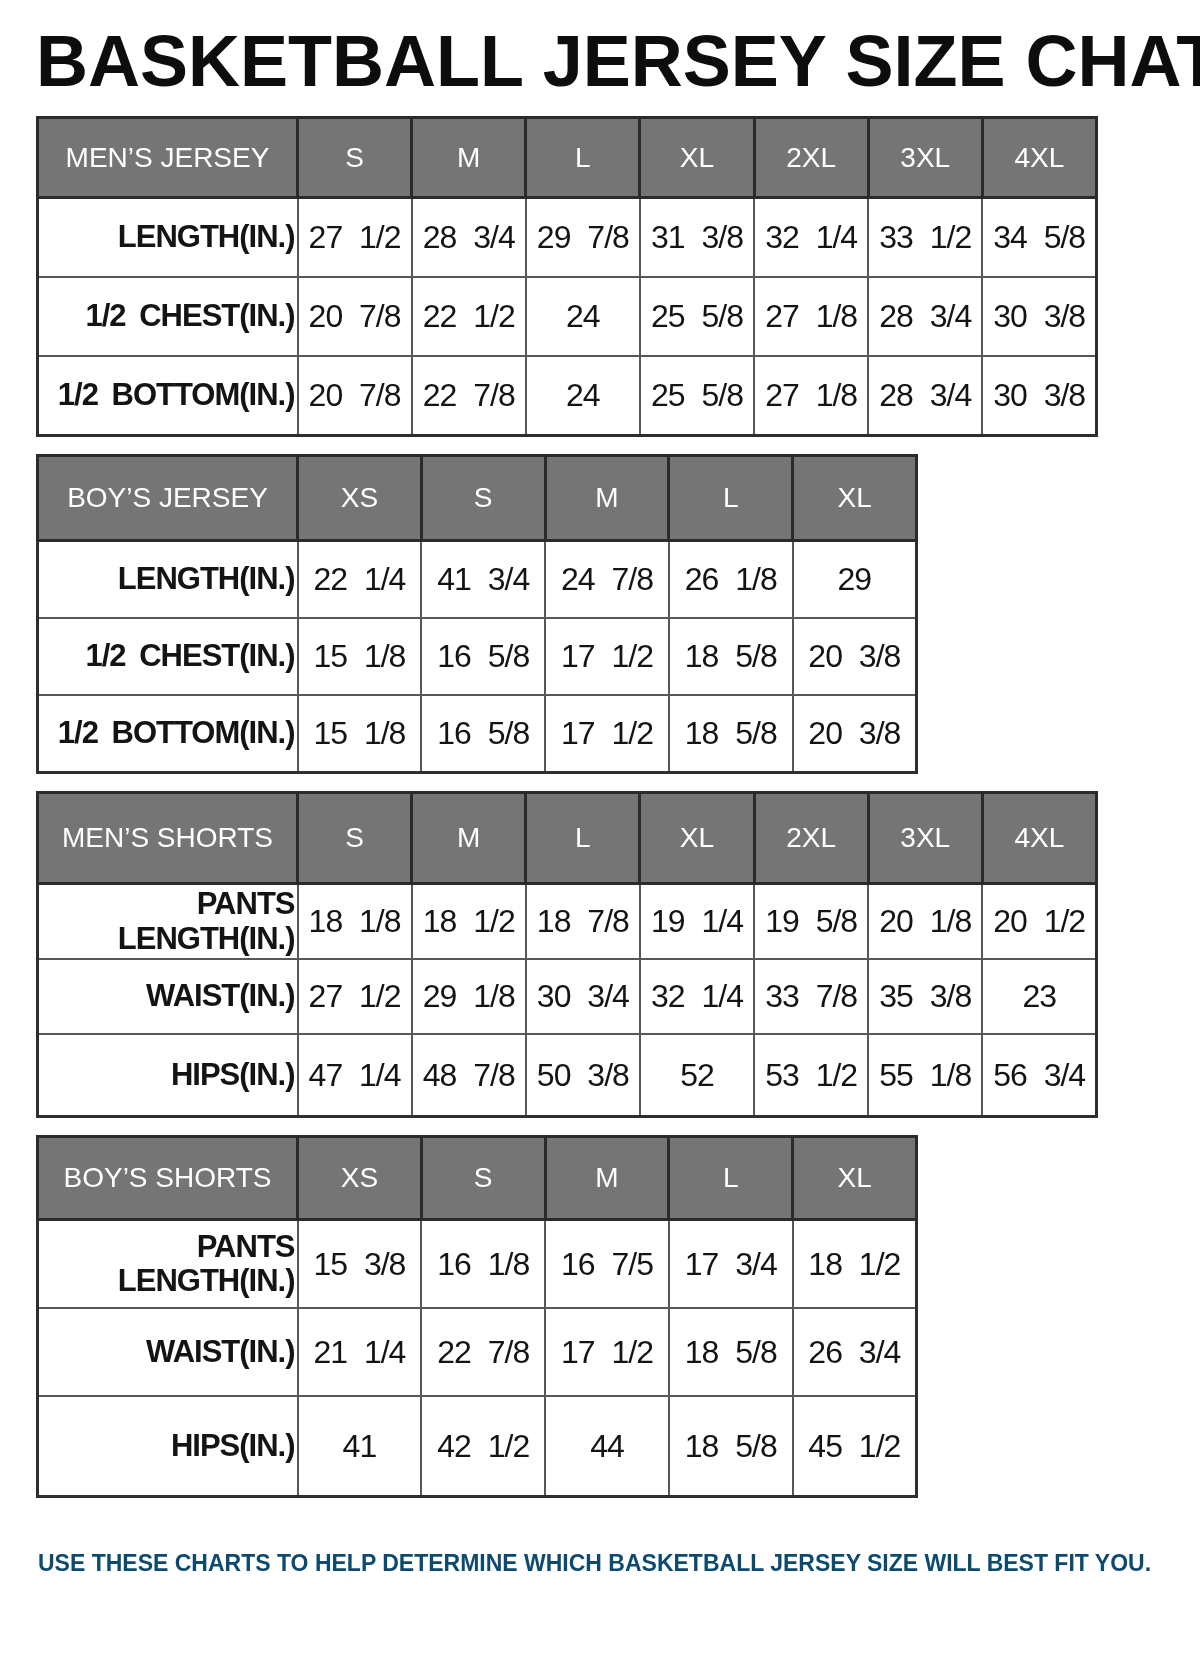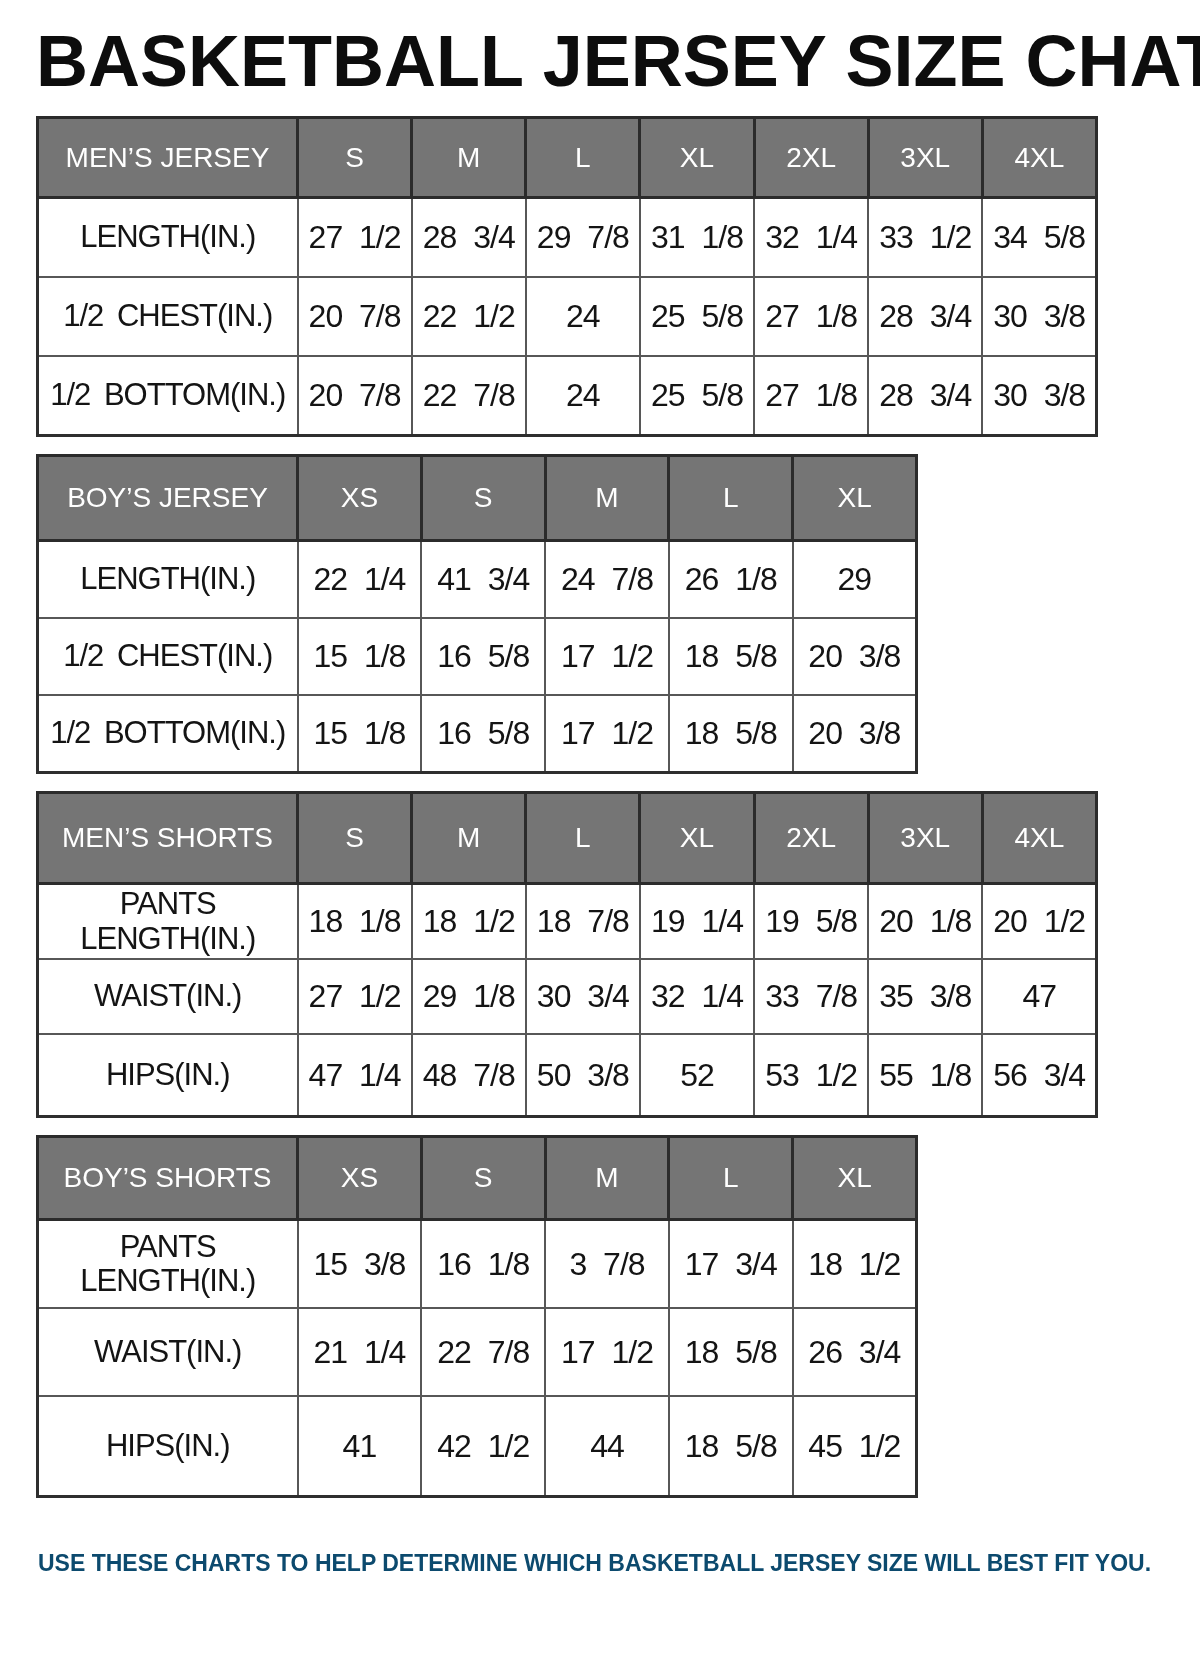--- a/index.html
+++ b/index.html
@@ -48,24 +48,25 @@
   }
   .chart td {
     background:#ffffff;
     border:2px solid #575757;
     font-size:32px;
     text-align:center;
     padding:0 2px;
     letter-spacing:-1px;
   }
   .chart td.rl {
-    font-weight:normal;
+    font-weight:bold;
     font-size:31px;
     word-spacing:6px;
     line-height:1.1;
+    text-align:right;
   }
   .chart td.val { word-spacing:9px; }
 
   .t1 th { height:77px; }  .t1 td { height:77px; }
   .t2 th { height:82px; }  .t2 td { height:75px; }
   .t3 th { height:88px; }  .t3 td { height:73px; }
   .t3 tr.r-hips td { height:80px; }
   .t4 th { height:80px;margin-left:24px; }  .t4 td { height:86px; }
   .t4 tr.r-hips td { height:98px; }
 
@@ -106,21 +107,21 @@
         <th>3XL</th>
         <th>4XL</th>
       </tr>
     </thead>
     <tbody>
       <tr>
         <td class="rl">LENGTH(IN.)</td>
         <td class="val">27 1/2</td>
         <td class="val">28 3/4</td>
         <td class="val">29 7/8</td>
-        <td class="val">31 1/8</td>
+        <td class="val">31 3/8</td>
         <td class="val">32 1/4</td>
         <td class="val">33 1/2</td>
         <td class="val">34 5/8</td>
       </tr>
       <tr>
         <td class="rl">1/2 CHEST(IN.)</td>
         <td class="val">20 7/8</td>
         <td class="val">22 1/2</td>
         <td class="val">24</td>
         <td class="val">25 5/8</td>
@@ -223,21 +224,21 @@
         <td class="val">20 1/2</td>
       </tr>
       <tr>
         <td class="rl">WAIST(IN.)</td>
         <td class="val">27 1/2</td>
         <td class="val">29 1/8</td>
         <td class="val">30 3/4</td>
         <td class="val">32 1/4</td>
         <td class="val">33 7/8</td>
         <td class="val">35 3/8</td>
-        <td class="val">47</td>
+        <td class="val">23</td>
       </tr>
       <tr class="r-hips">
         <td class="rl">HIPS(IN.)</td>
         <td class="val">47 1/4</td>
         <td class="val">48 7/8</td>
         <td class="val">50 3/8</td>
         <td class="val">52</td>
         <td class="val">53 1/2</td>
         <td class="val">55 1/8</td>
         <td class="val">56 3/4</td>
@@ -262,21 +263,21 @@
         <th>M</th>
         <th>L</th>
         <th>XL</th>
       </tr>
     </thead>
     <tbody>
       <tr>
         <td class="rl">PANTS LENGTH(IN.)</td>
         <td class="val">15 3/8</td>
         <td class="val">16 1/8</td>
-        <td class="val">3 7/8</td>
+        <td class="val">16 7/5</td>
         <td class="val">17 3/4</td>
         <td class="val">18 1/2</td>
       </tr>
       <tr>
         <td class="rl">WAIST(IN.)</td>
         <td class="val">21 1/4</td>
         <td class="val">22 7/8</td>
         <td class="val">17 1/2</td>
         <td class="val">18 5/8</td>
         <td class="val">26 3/4</td>

